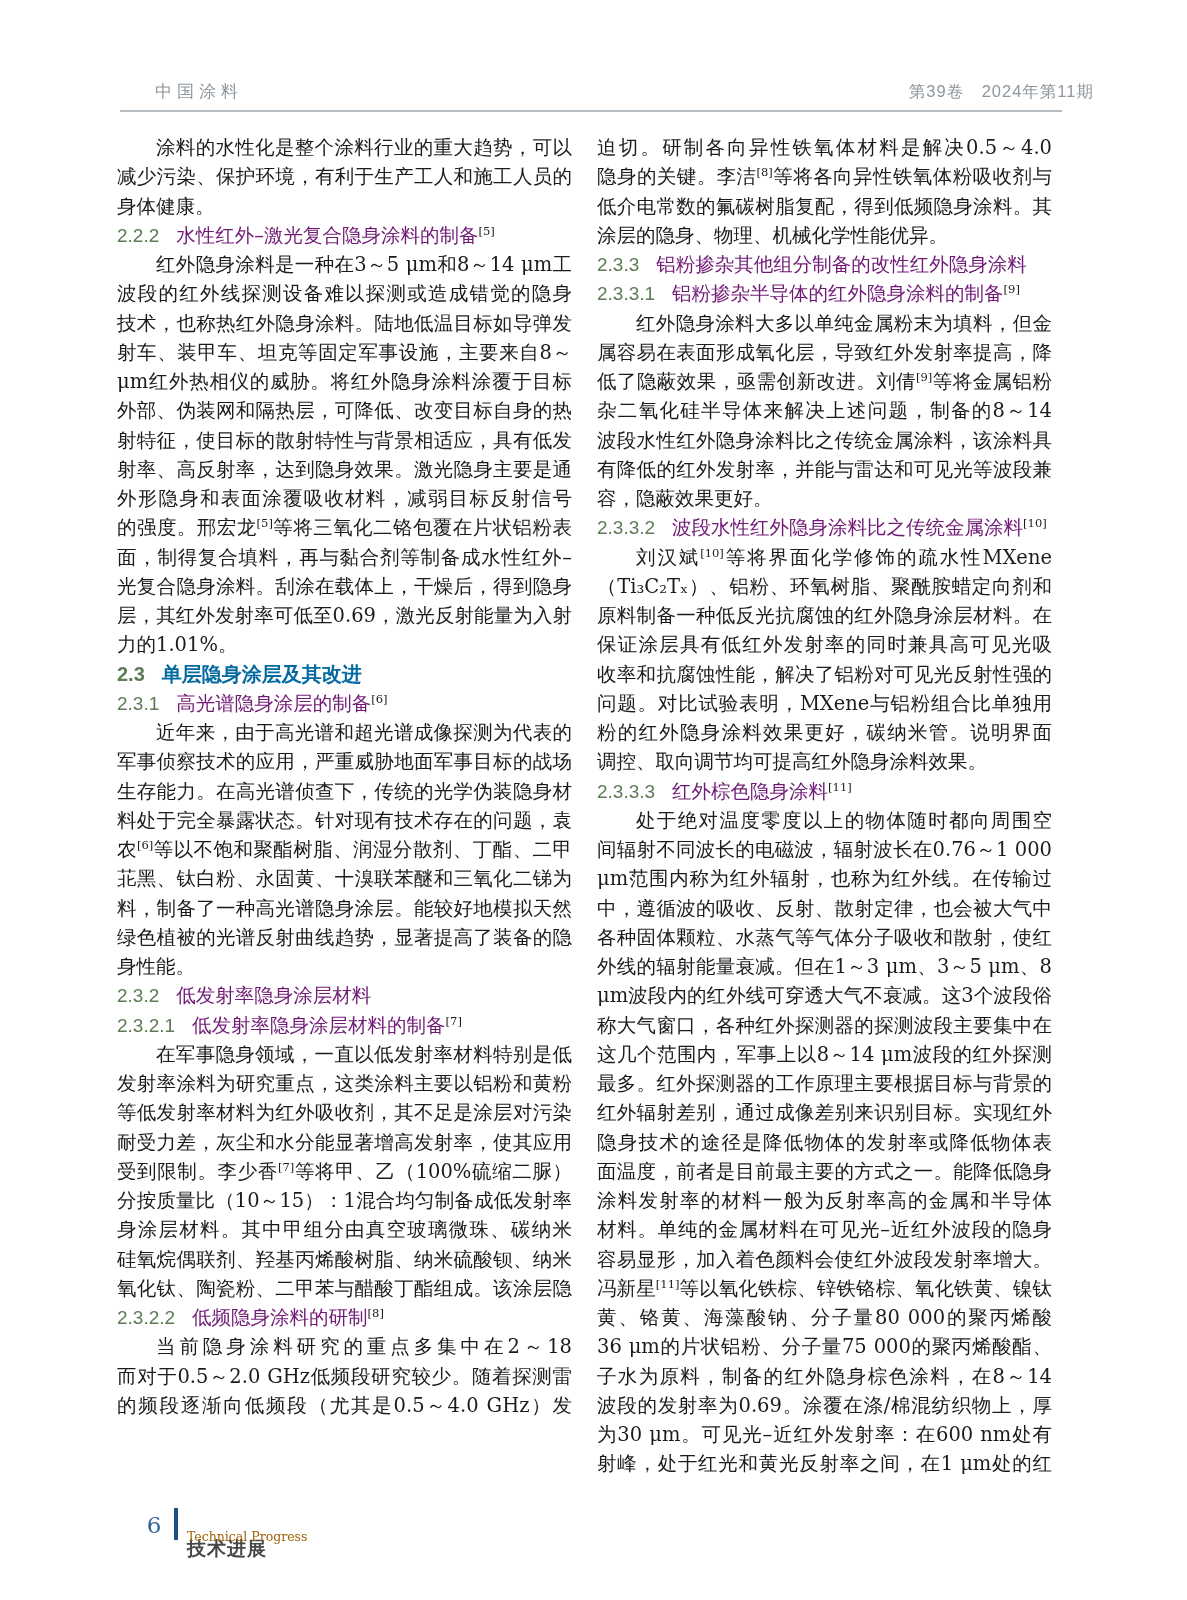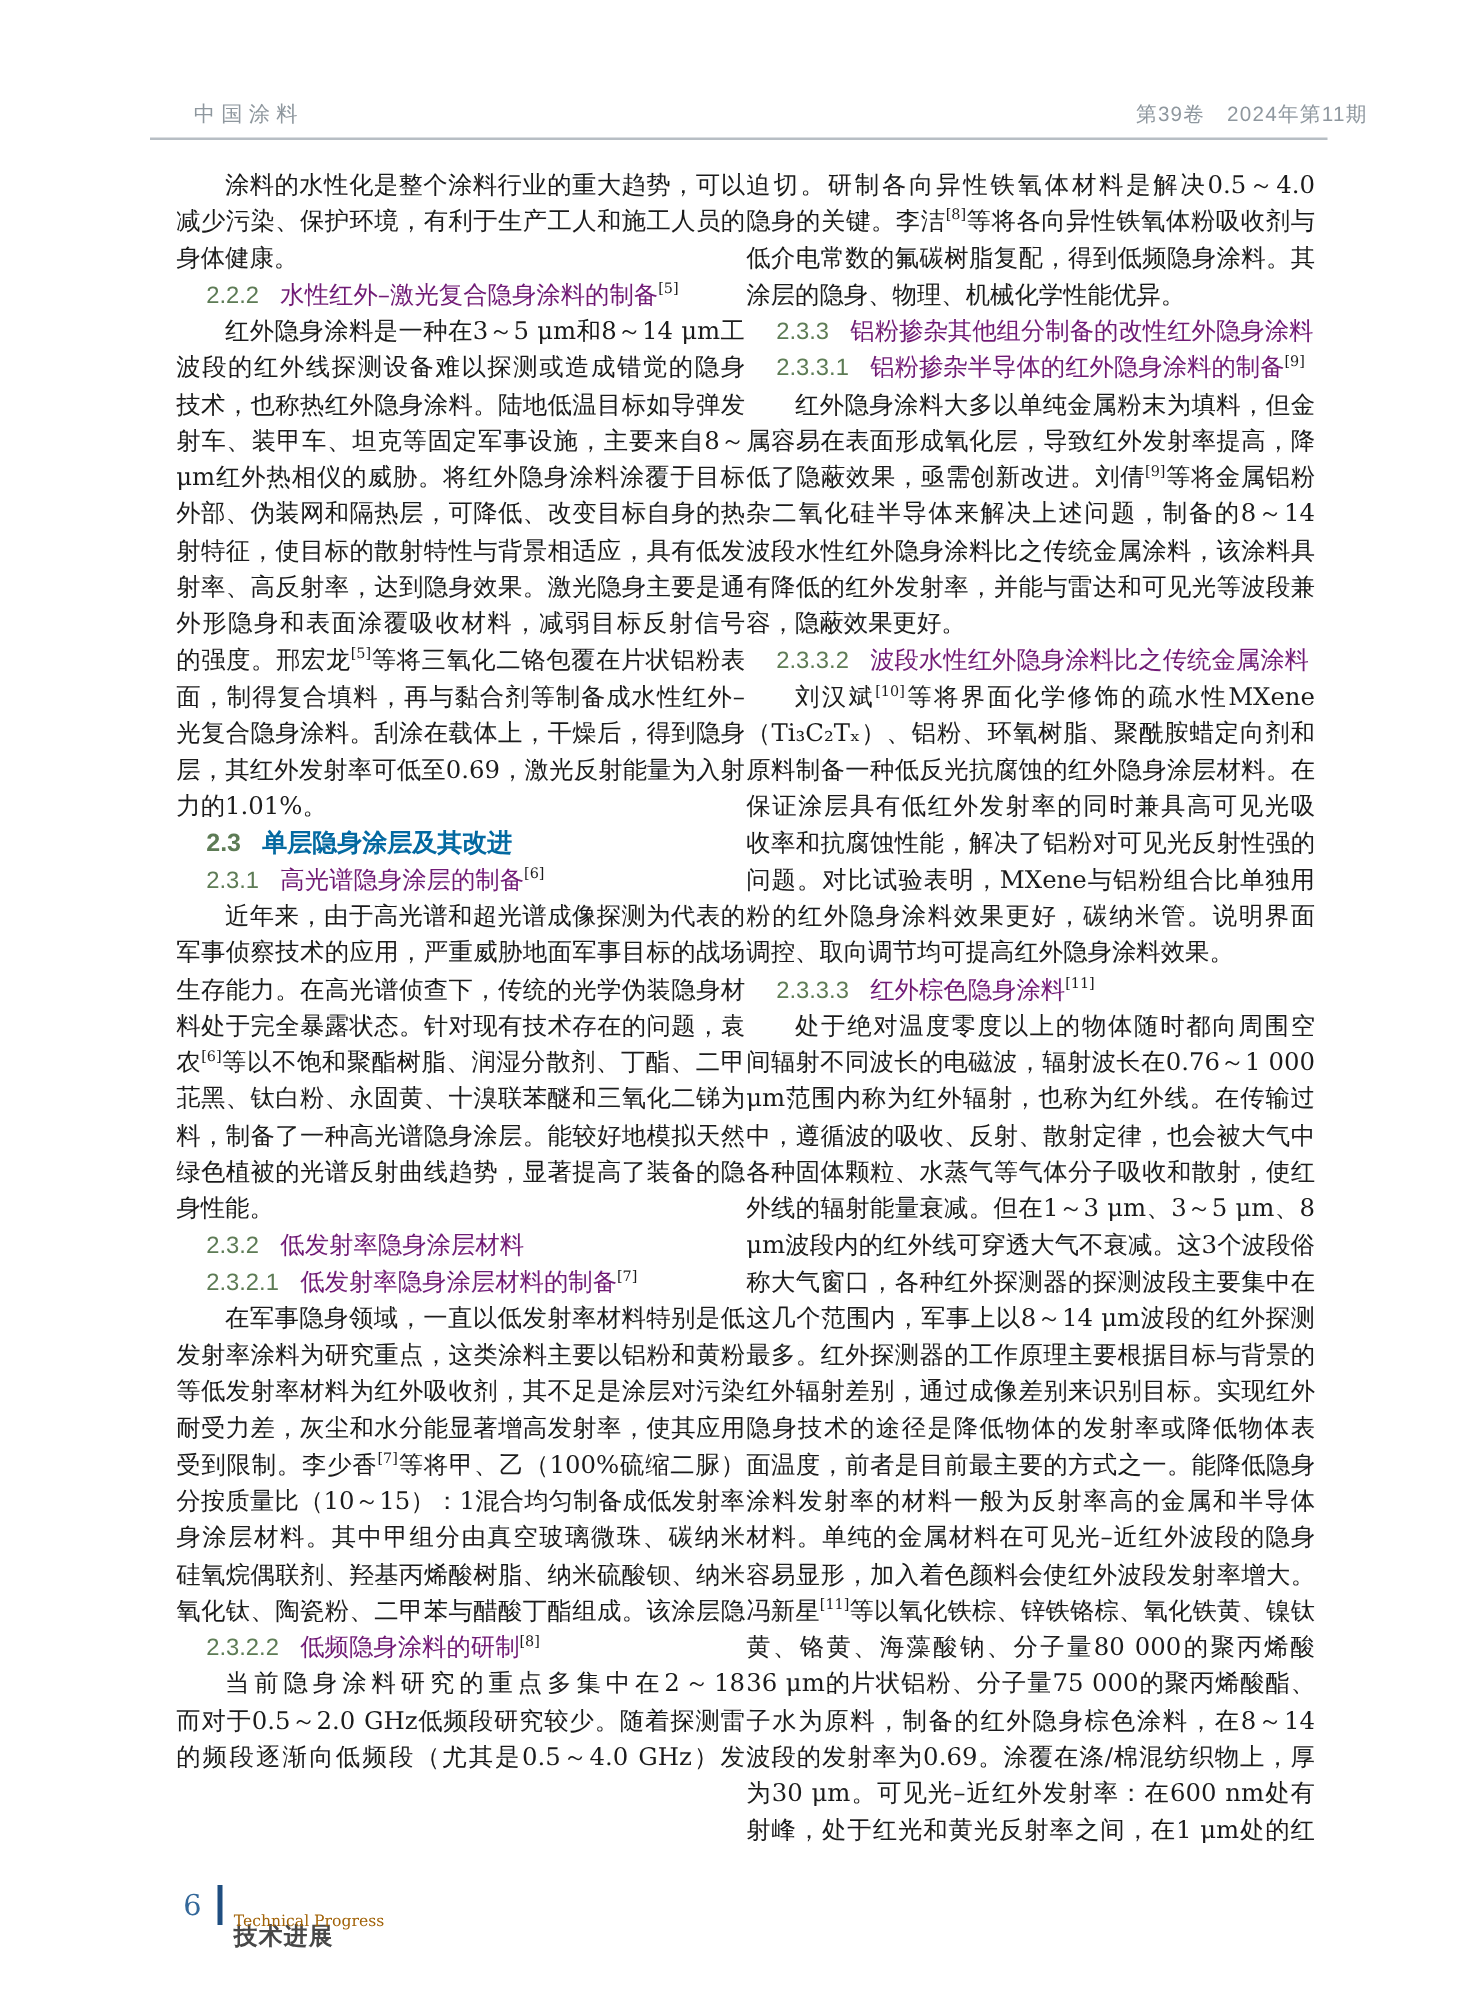--- a/index.html
+++ b/index.html
@@ -8,31 +8,31 @@
 
   
   .runhead{position:absolute;left:123px;top:80px;width:939px;display:flex;
            justify-content:space-between;align-items:flex-end;color:#8e979e;margin-left:32px;}
   .journal{font-size:17px;letter-spacing:5px;font-family:"Liberation Sans",sans-serif;}
   .issue{font-size:16.5px;letter-spacing:1px;font-family:"Liberation Sans",sans-serif;}
   .runrule{position:absolute;left:120px;top:110px;width:942px;height:2px;background:#b7bec4;}
 
   
   .col{position:absolute;top:133px;width:455px;font-size:19.5px;}
-  .col-left{left:141px;}
+  .col-left{left:117px;}
   .col-right{left:597px;}
   .line{height:29.25px;line-height:29.25px;overflow:hidden;text-align:justify;
         text-justify:inter-character;}
   .line.j{text-align-last:justify;}
   .line.first{text-indent:2em;}
   .line sup{font-size:11.5px;line-height:0;vertical-align:super;}
 
   .line.h2{text-align:left;text-align-last:left;}
   .line.h3{text-align:left;text-align-last:left;}
-  .hnum{color:#5d7b55;font-family:"Liberation Sans",sans-serif;margin-right:17px;margin-left:24px;}
+  .hnum{color:#5d7b55;font-family:"Liberation Sans",sans-serif;margin-right:17px;}
   .h2 .hnum{font-weight:bold;font-size:20px;}
   .h2 .htitle{color:#0369a1;font-weight:bold;font-size:20px;
               font-family:"Liberation Sans",sans-serif;}
   .h3 .hnum{font-size:19px;}
   .h3 .htitle{color:#701a75;}
 
   
   .folio{position:absolute;left:139px;top:1512px;width:30px;text-align:center;
          font-size:23px;color:#34689a;font-family:"DejaVu Serif",serif;}
   .footbar{position:absolute;left:174px;top:1508px;width:3.5px;height:32px;background:#1f4e80;}

